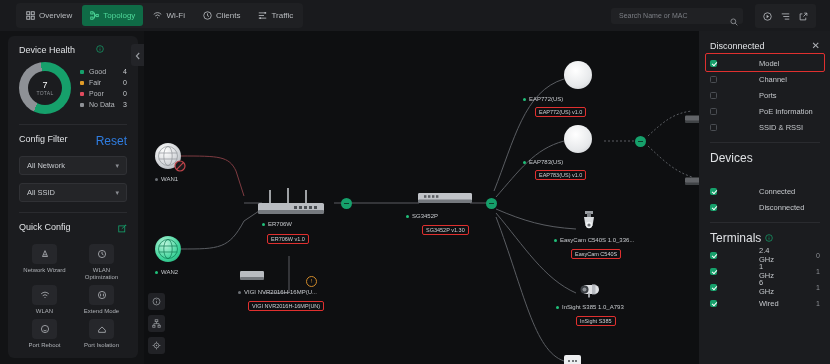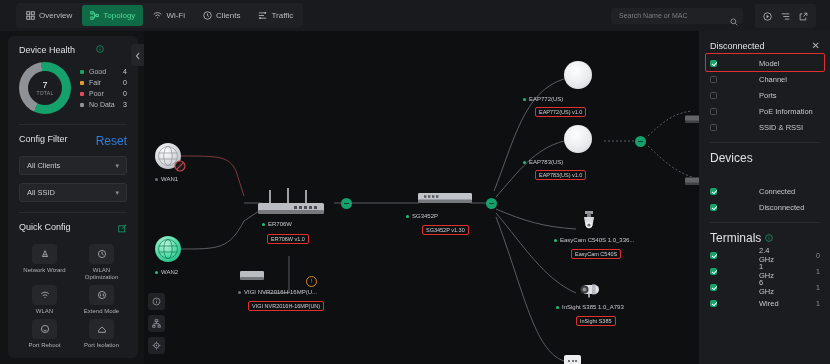--- a/index.html
+++ b/index.html
@@ -252,21 +252,21 @@
     </div>
 
     <div class="hr"></div>
 
     <div class="sect">
       <h3>
         <span>Config Filter</span>
         <span class="reset">Reset</span>
       </h3>
       <div class="sel">
-        <span>All Clients</span>
+        <span>All Network</span>
         <span class="cv">▾</span>
       </div>
       <div class="sel">
         <span>All SSID</span>
         <span class="cv">▾</span>
       </div>
     </div>
 
     <div class="hr"></div>
 

